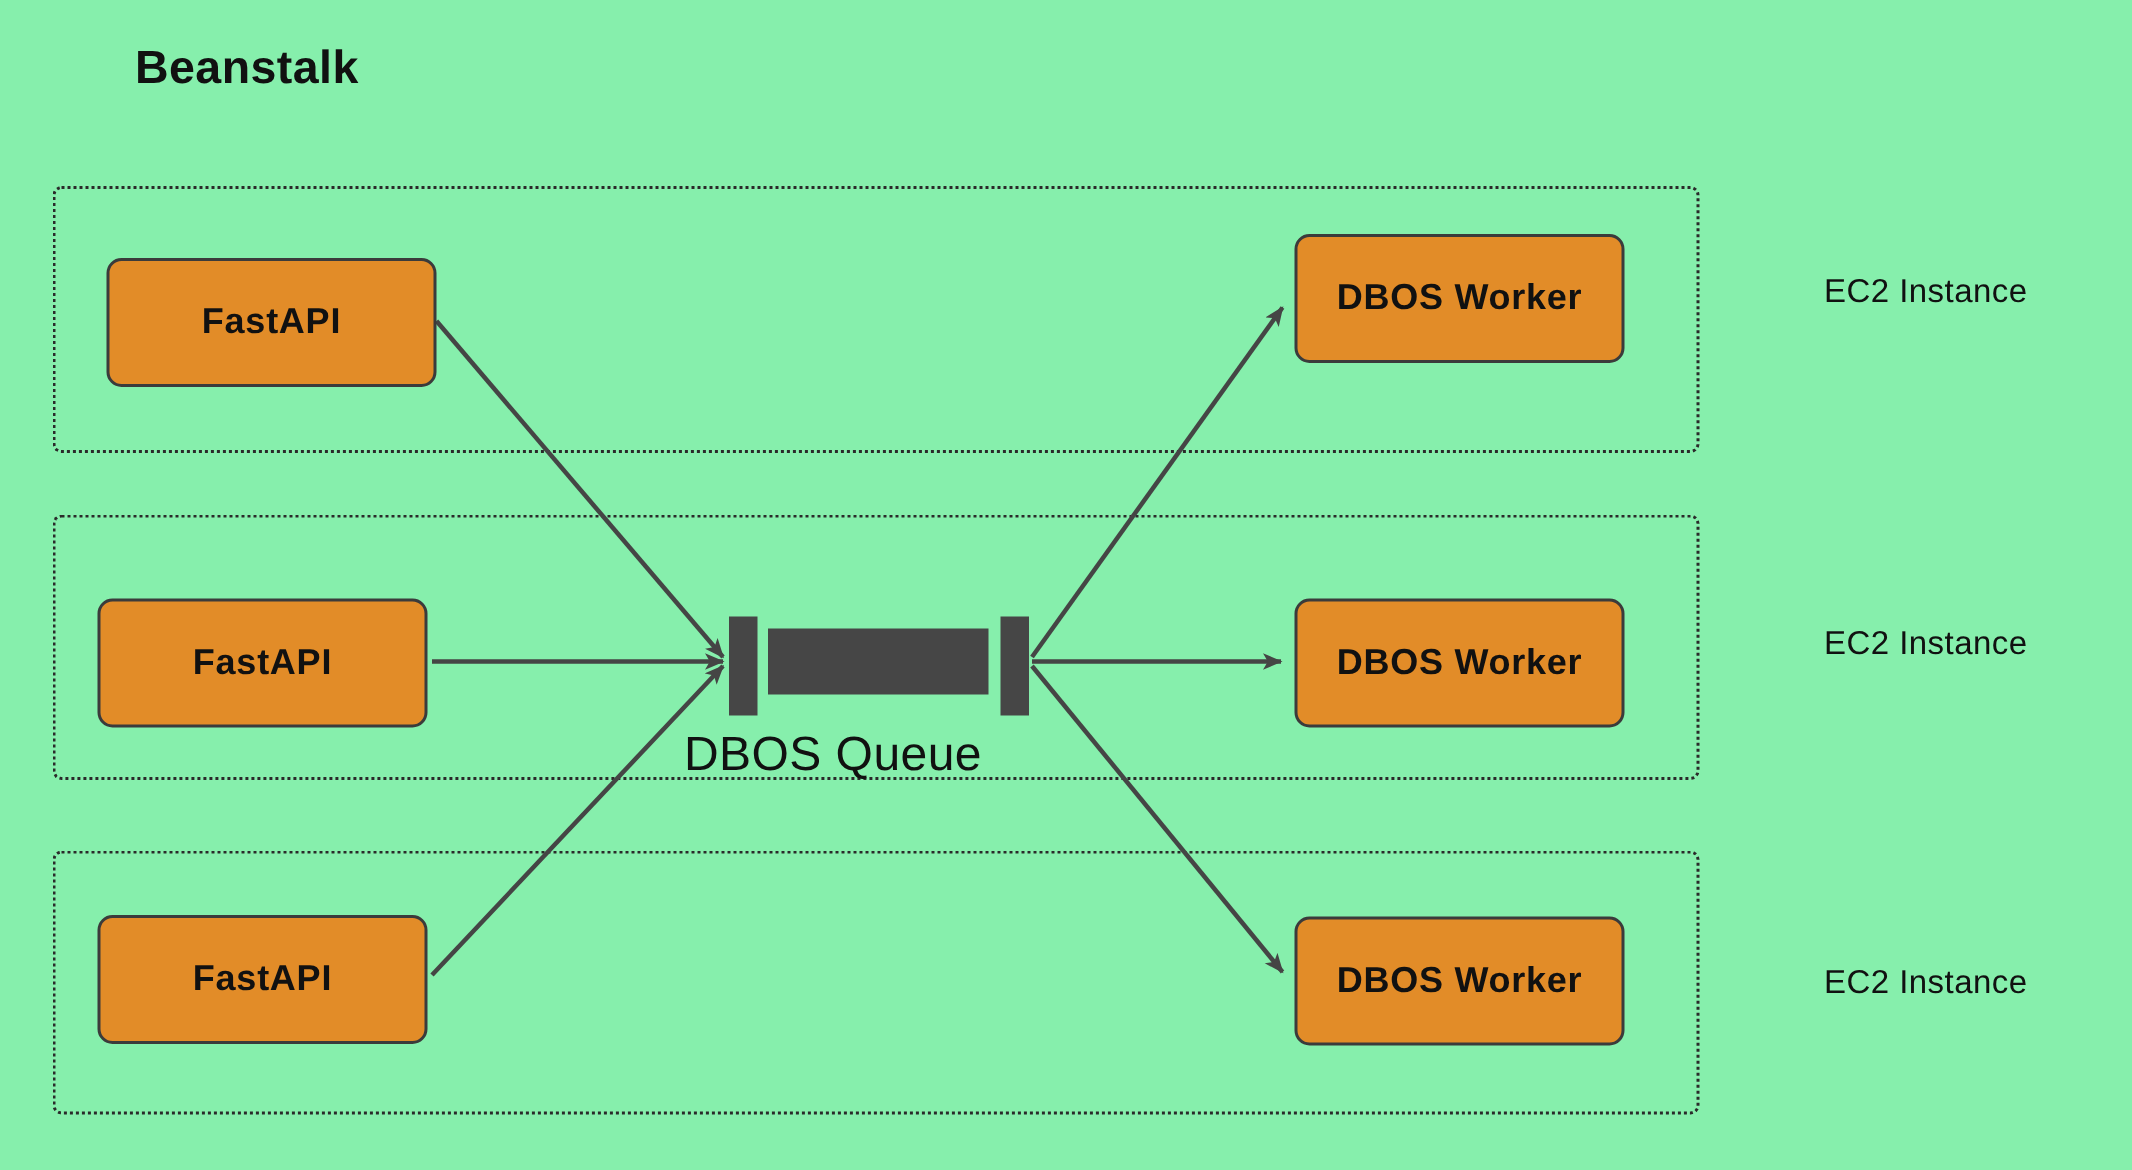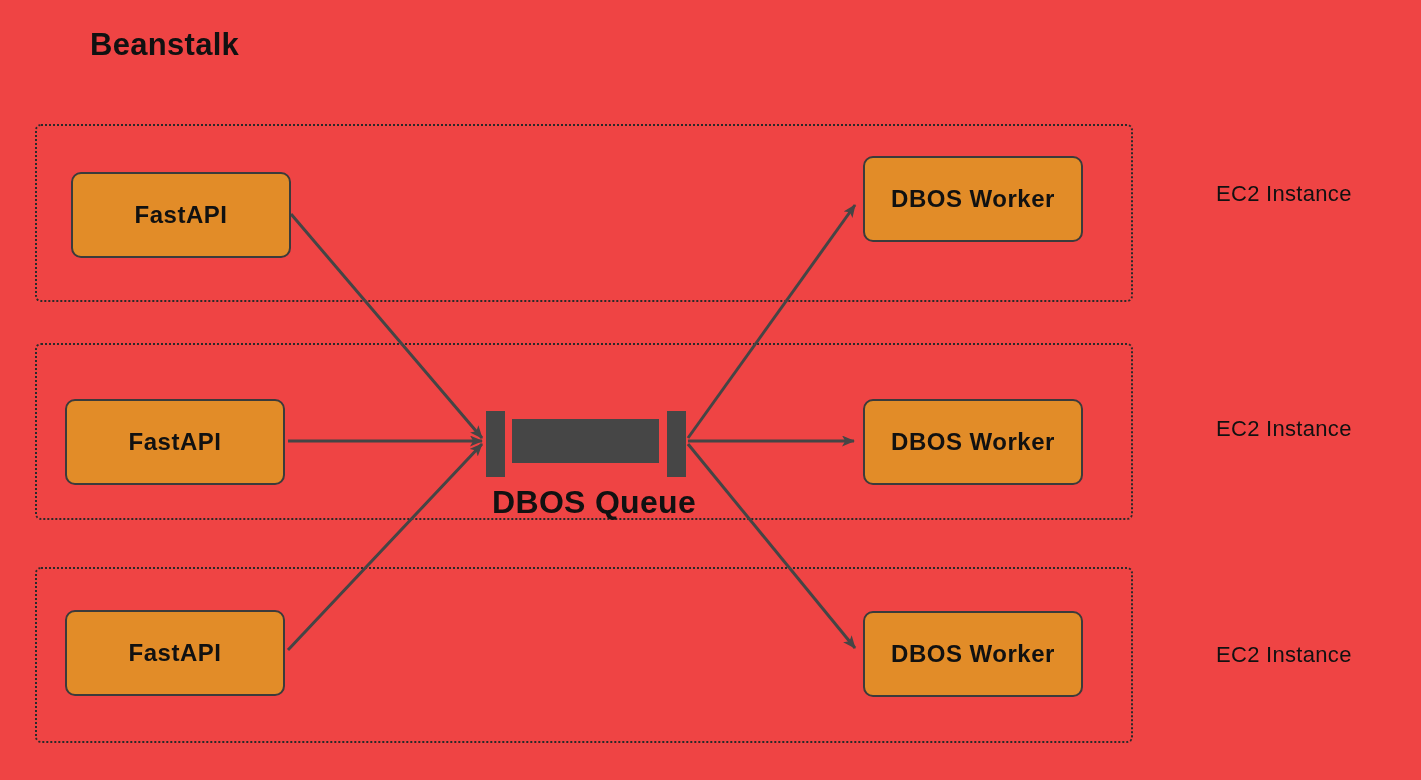--- a/index.html
+++ b/index.html
@@ -10,21 +10,21 @@
     --text: #111111;
     --dotted: #2a2a2a;
   }
   * { margin: 0; padding: 0; box-sizing: border-box; }
   html, body { background: #ffffff; }
   body { font-family: "Liberation Sans", sans-serif; }
   .canvas {
     position: relative;
     width: 1421px;
     height: 780px;
-    background: #ef4444;
+    background: #86efac;
     overflow: hidden;
   }
   .diagram-title {
     position: absolute;
     left: 90px;
     top: 22px;
     font-size: 31px;
     font-weight: bold;
     color: var(--text);
     line-height: 46px;
@@ -90,23 +90,23 @@
     top: 8px;
     width: 147px;
     height: 44px;
     background: var(--queue_fill);
   }
   .queue-label {
     position: absolute;
     left: 456px;
     top: 484px;
     width: 240px;
-    text-align: right;
+    text-align: left;
     font-size: 32px;
-    font-weight: bold;
+    font-weight: normal;
     color: var(--text);
     letter-spacing: 0.3px;
   }
   .arrow-layer {
     position: absolute;
     left: 0; top: 0;
     width: 1421px;
     height: 780px;
     pointer-events: none;
   }

